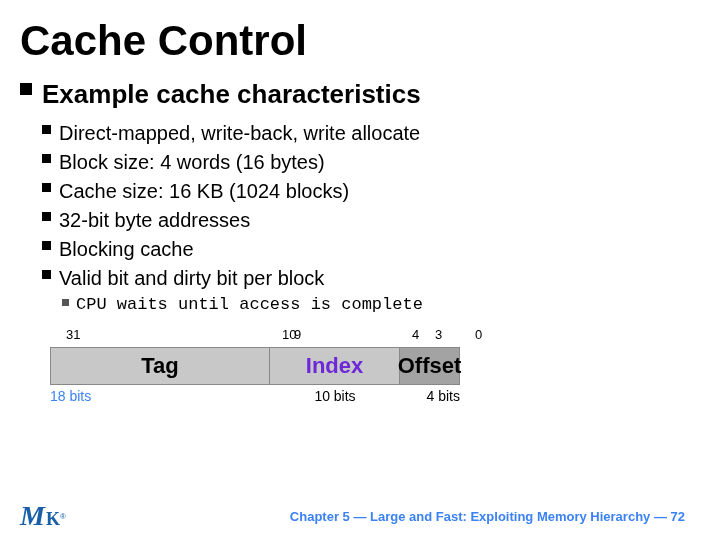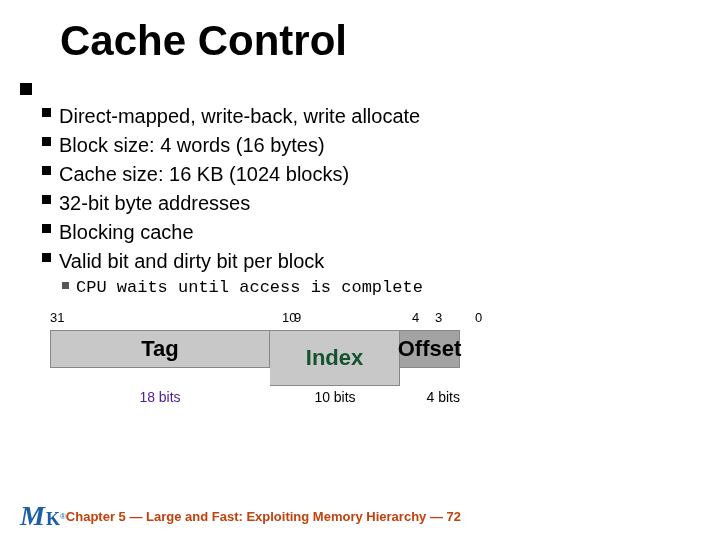--- a/index.html
+++ b/index.html
@@ -44,21 +44,20 @@
     }
 
     
     .title {
       font-size: 42px;
       font-weight: bold;
       color: #000;
       margin-top: 8px;
       margin-bottom: 14px;
       line-height: 1.1;
-      margin-left: 40px;
     }
 
     
     .main-bullet {
       display: flex;
       align-items: flex-start;
       margin-bottom: 8px;
     }
 
     .bullet-square {
@@ -160,27 +159,27 @@
       font-size: 22px;
       font-weight: bold;
       color: #000;
     }
 
     .field-index {
       background: #c8c8c8;
       border: 1px solid #888;
       border-left: none;
       width: 130px;
-      height: 56px;
+      height: 38px;
       display: flex;
       align-items: center;
       justify-content: center;
       font-size: 22px;
       font-weight: bold;
-      color: #14532d;
+      color: #6d28d9;
     }
 
     .field-offset {
       background: #a3a3a3;
       border: 1px solid #888;
       border-left: none;
       width: 60px;
       height: 38px;
       display: flex;
       align-items: center;
@@ -191,23 +190,22 @@
       text-align: center;
     }
 
     .addr-bits-labels {
       display: flex;
       margin-top: 3px;
     }
 
     .bits-label-tag {
       width: 220px;
-      text-align: center;
       font-size: 14px;
-      color: #4c1d95;
+      color: #3b82f6;
     }
 
     .bits-label-index {
       width: 130px;
       text-align: center;
       font-size: 14px;
       color: #000;
     }
 
     .bits-label-offset {
@@ -252,22 +250,22 @@
 
     .logo-r {
       font-size: 8px;
       color: #1a5fa8;
       vertical-align: super;
     }
 
     .footer-chapter {
       font-size: 13px;
       font-weight: bold;
-      color: #c2410c;
-      text-align: left;
+      color: #3b82f6;
+      text-align: right;
       flex: 1;
     }
 
     .bit-numbers-row {
       display: flex;
       position: relative;
       height: 18px;
       width: 410px;
     }
   </style>
@@ -277,20 +275,21 @@
 <div class="sidebar-text">
   <span>§5.7 Using a Finite State Machine to Control A Simple Cache</span>
 </div>
 
 <div class="slide">
 
   <div class="title">Cache Control</div>
 
   <div class="main-bullet">
     <div class="bullet-square"></div>
+    <div class="main-label">Example cache characteristics</div>
   </div>
 
   <div class="sub-bullets">
 
     <div class="sub-bullet">
       <div class="bullet-square-small"></div>
       <div class="sub-label">Direct-mapped, write-back, write allocate</div>
     </div>
 
     <div class="sub-bullet">
@@ -323,21 +322,21 @@
         <div class="bullet-square-tiny"></div>
         <div class="sub-sub-label">CPU waits until access is complete</div>
       </div>
     </div>
 
   </div>
 
   <div class="addr-diagram">
 
     <div class="bit-numbers-row">
-      <span class="bit-label-31" style="position:absolute;left:0;font-size:13px;">31</span>
+      <span class="bit-label-31" style="position:absolute;left:16px;font-size:13px;">31</span>
       <span style="position:absolute;left:232px;font-size:13px;">10</span>
       <span style="position:absolute;left:244px;font-size:13px;">9</span>
       <span style="position:absolute;left:362px;font-size:13px;">4</span>
       <span style="position:absolute;left:385px;font-size:13px;">3</span>
       <span style="position:absolute;left:425px;font-size:13px;">0</span>
     </div>
 
     <div class="addr-fields">
       <div class="field-tag">Tag</div>
       <div class="field-index">Index</div>

